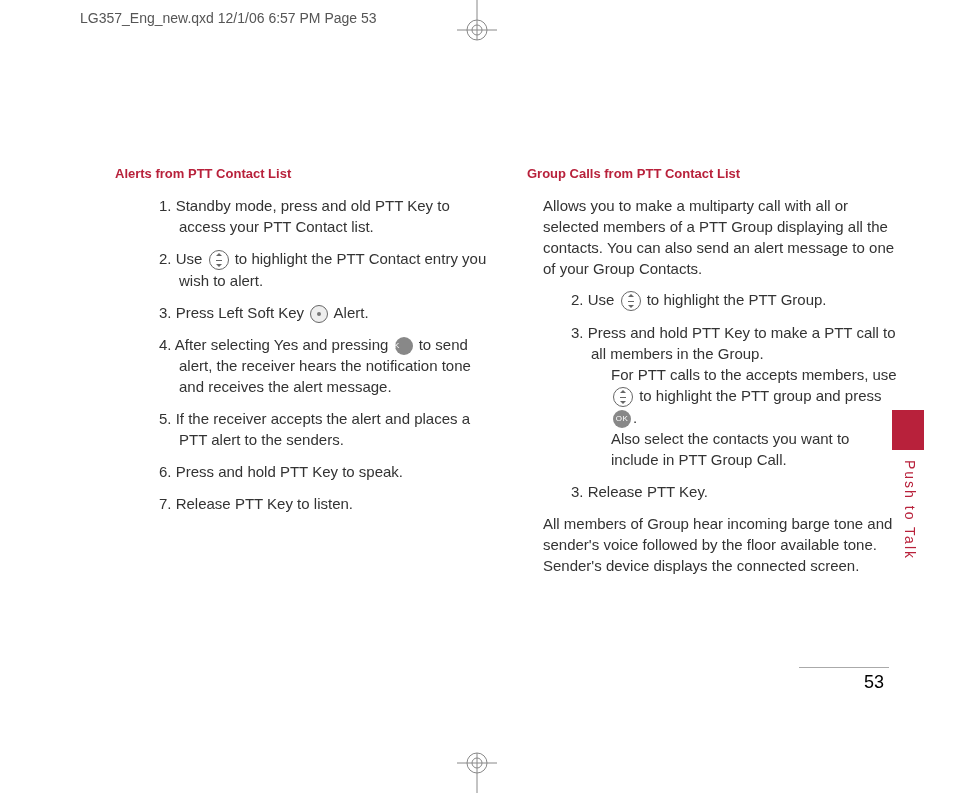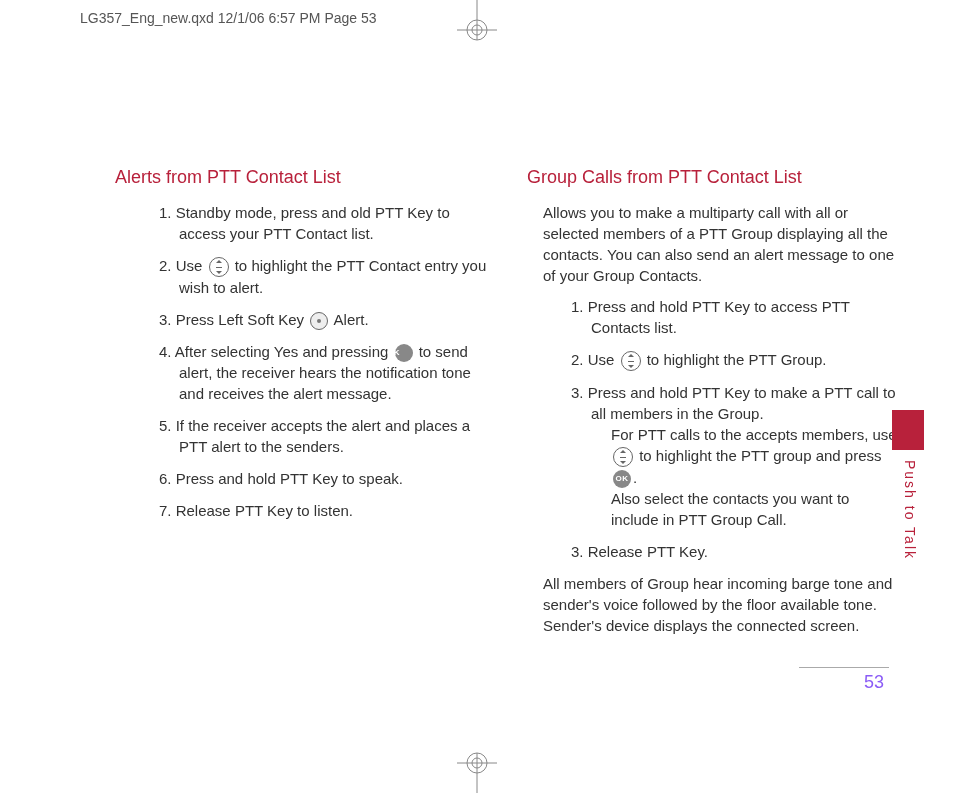--- a/index.html
+++ b/index.html
@@ -45,22 +45,22 @@
     display: flex;
     gap: 40px;
   }
   .col {
     flex: 1;
     font-size: 15px;
     line-height: 1.4;
   }
   h2 {
     color: #b8213b;
-    font-size: 18px;
-    font-weight: normal;
+    font-size: 13px;
+    font-weight: bold;
     margin: 0 0 12px 0;
   }
   ol {
     padding-left: 0px;
     margin: 0 0 10px 0;
     list-style: none;
   }
   li {
     margin-bottom: 11px;
     padding-left: 20px;
@@ -103,21 +103,21 @@
   .icon-soft::after {
     content:""; position:absolute; top:50%; left:50%; width:4px; height:4px;
     background:#777; border-radius:50%; margin:-2px 0 0 -2px;
   }
   .icon-ok {
     width: 18px; height: 18px;
     border-radius: 50%;
     background:#888;
     color:#fff;
     font-size:8px;
-    font-weight:bold;
+    font-weight:normal;
     text-align:center;
     line-height:18px;
     letter-spacing:0.5px;
   }
   .side-tab {
     position: absolute;
     right: 30px;
     top: 410px;
     width: 32px;
     height: 40px;
@@ -131,21 +131,21 @@
     font-size: 14px;
     letter-spacing: 2px;
     writing-mode: vertical-rl;
     text-orientation: mixed;
   }
   .page-num {
     position: absolute;
     right: 70px;
     bottom: 100px;
     font-size: 18px;
-    color: #8b5cf6;
+    color: #000000;
   }
   .hr-line {
     position: absolute;
     right: 65px;
     bottom: 125px;
     width: 90px;
     height: 1px;
     background: #aaa;
   }
   .no-indent { padding-left: 20px; text-indent: 0; }
@@ -182,21 +182,20 @@
       <li>5. If the receiver accepts the alert and places a PTT alert to the senders.</li>
       <li>6. Press and hold PTT Key to speak.</li>
       <li>7.  Release PTT Key to listen.</li>
     </ol>
   </div>
 
   <div class="col">
     <h2>Group Calls from PTT Contact List</h2>
     <p>Allows you to make a multiparty call with all or selected members of a PTT Group displaying all the contacts. You can also send an alert message to one of your Group Contacts.</p>
     <ol>
-      <li>1. Press and hold PTT Key to access PTT Contacts list.</li>
       <li>
         <span>2. Use </span><span class="icon-scroll"><span class="mid"></span></span><span> to highlight the PTT Group.</span>
       </li>
       <li>
         <span>3. Press and hold PTT Key to make a PTT call to all members in the Group.</span>
         <div class="no-indent">
           <span>For PTT calls to the accepts members, use </span><span class="icon-scroll"><span class="mid"></span></span><span> to highlight the PTT group and press </span><span class="icon-ok">OK</span><span>.</span><br>
           <span>Also select the contacts you want to include in PTT Group Call.</span>
         </div>
       </li>

